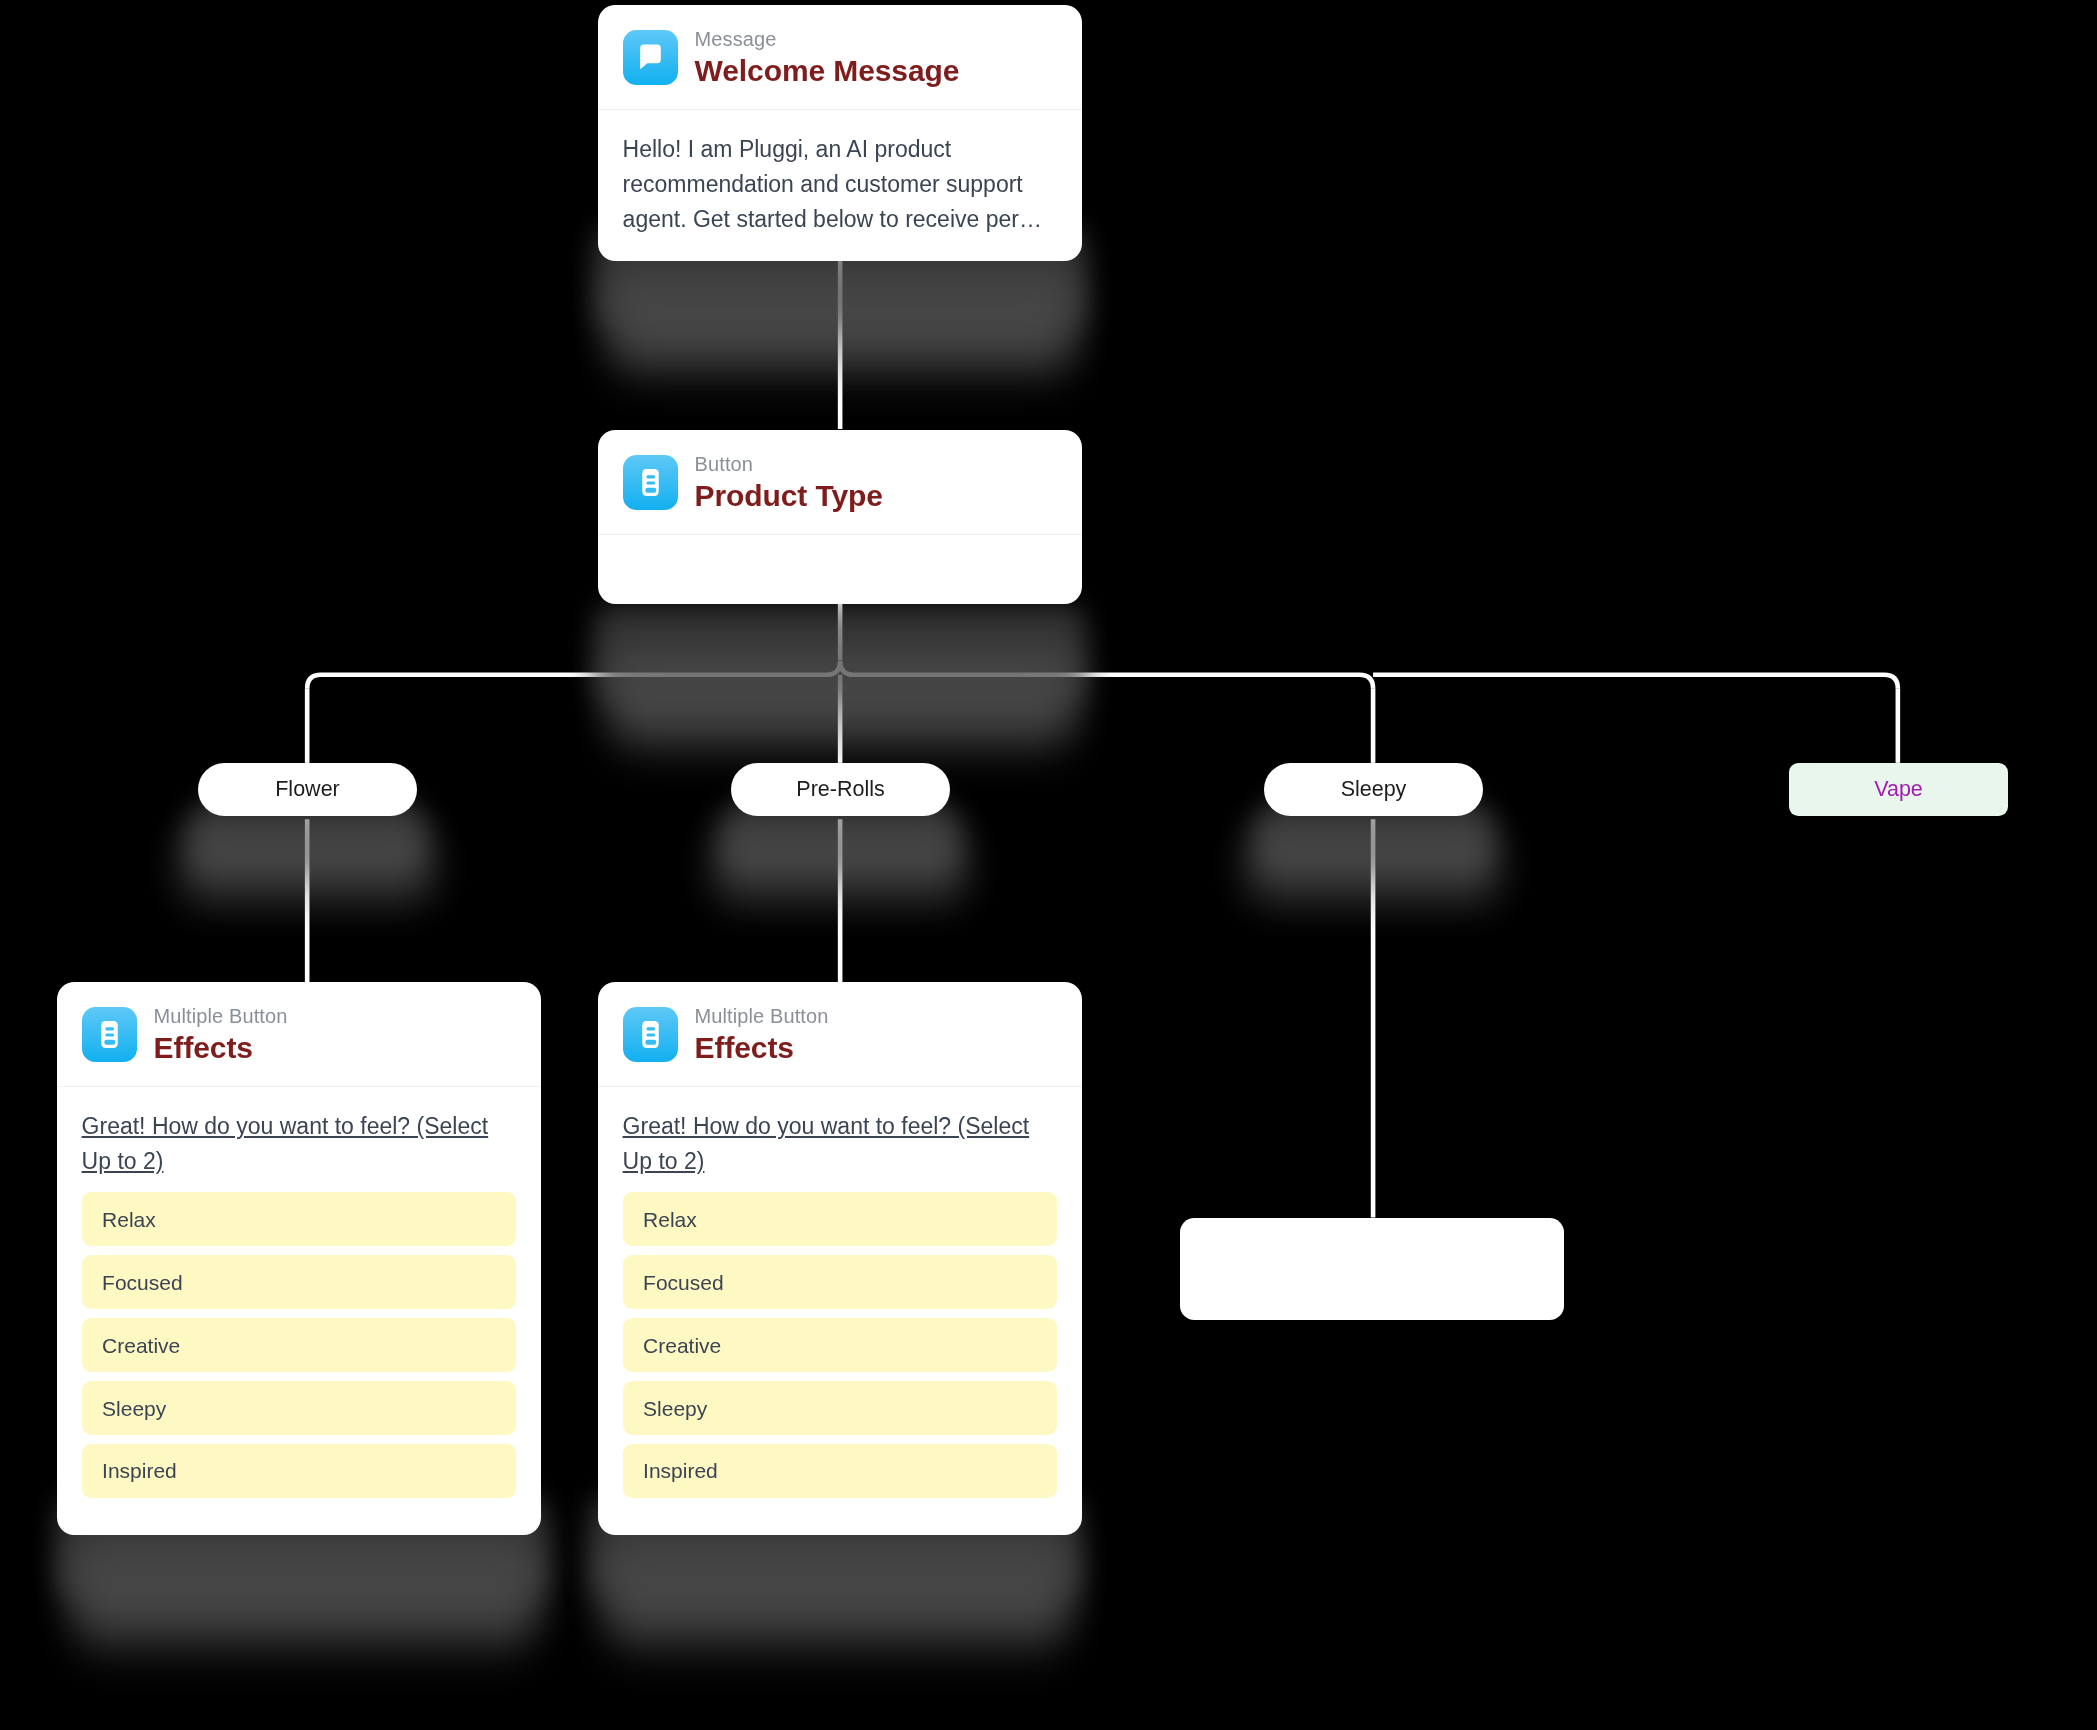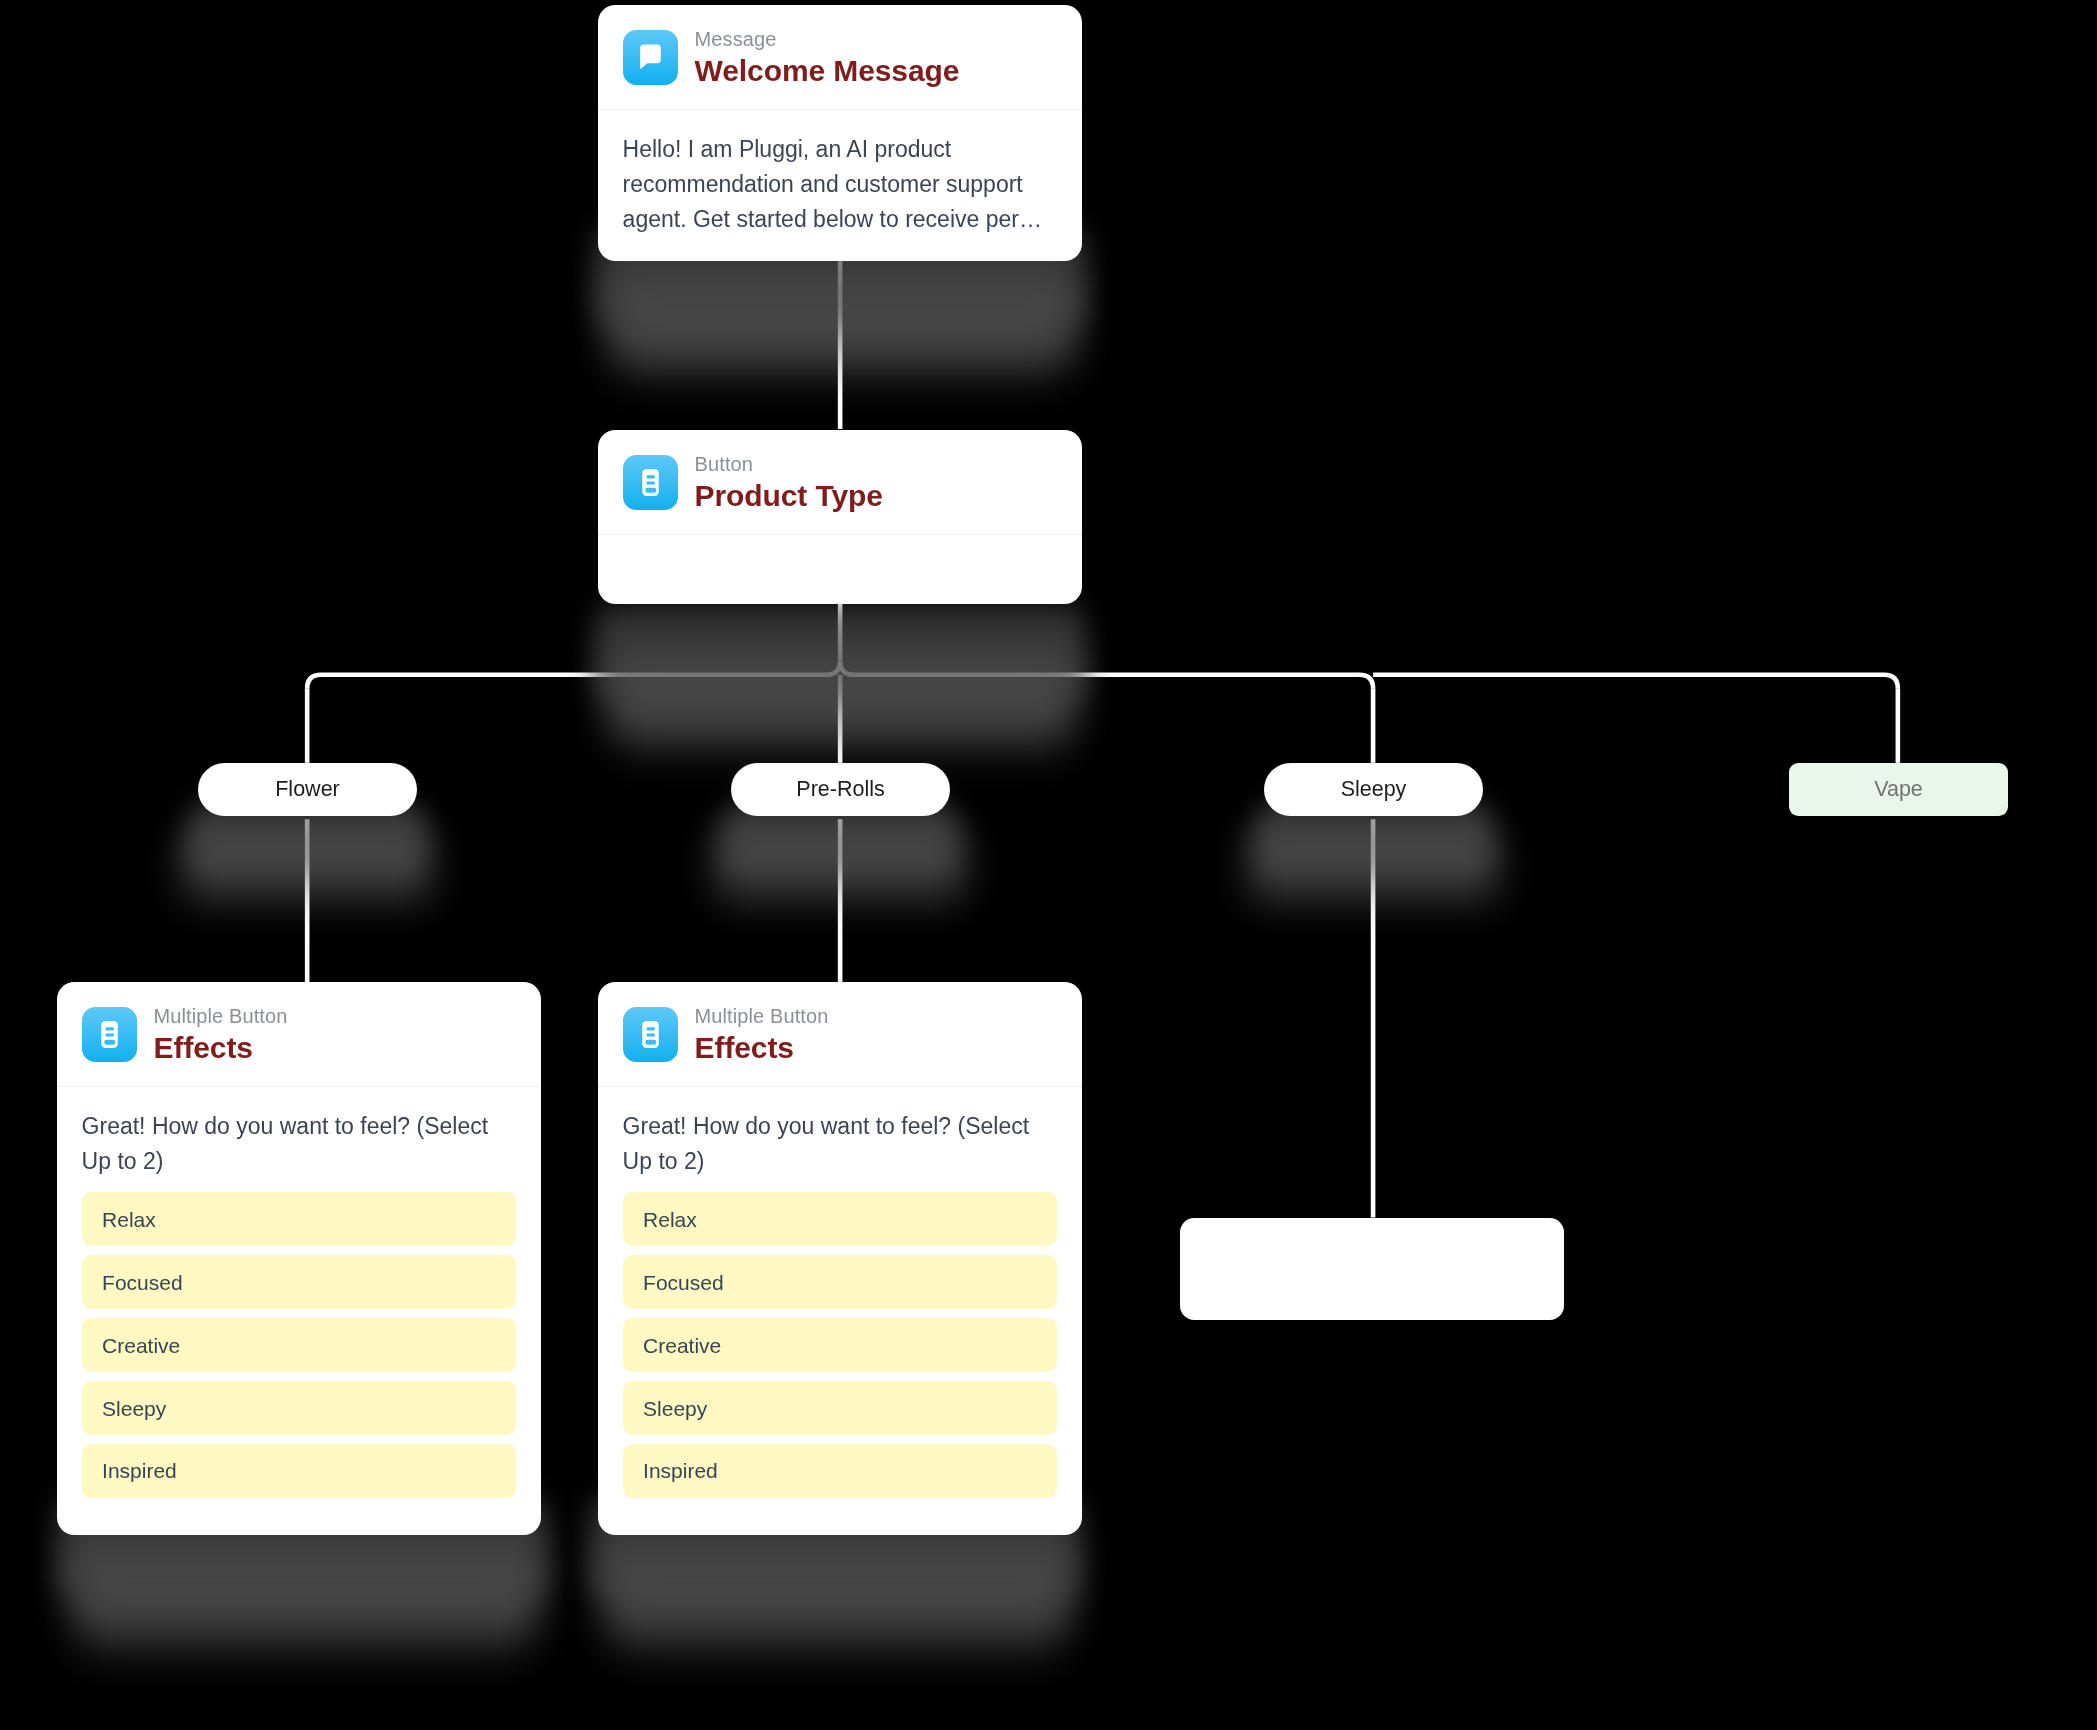--- a/index.html
+++ b/index.html
@@ -87,21 +87,21 @@
     font-weight: 700;
     letter-spacing: -0.1px;
   }
   .node-body {
     padding: 22.5px 24.6px 24.6px 24.6px;
     font-size: 23px;
     line-height: 1.52;
     color: #3b4453;
     font-weight: 400;
   }
-  .node-body.tight { padding-bottom: 13.3px; }
+  .node-body.tight { padding-bottom: 13.3px; text-decoration: underline; }
 
   .opt-list { padding: 0 24.6px 24.6px 24.6px; display: flex; flex-direction: column; gap: 9.2px; }
   .opt {
     background: #fef9c3;
     border-radius: 9.2px;
     padding: 14.3px 20.5px;
     font-size: 21px;
     line-height: 1.2;
     color: #3b4453;
   }
@@ -116,21 +116,21 @@
     font-size: 21.5px;
     display: flex;
     align-items: center;
     justify-content: center;
     z-index: 6;
     box-sizing: border-box;
   }
   .pill.green {
     background: #e9f6ec;
     border-radius: 9.2px;
-    color: #737373;
+    color: #a21caf;
   }
   .pill-stack {
     position: absolute;
     border-radius: 28px;
     background: #5a5a5a;
     filter: blur(13.3px);
     opacity: .55;
     z-index: 2;
   }
   .pill-stack.l2 { background: #8a8a8a; opacity: .32; filter: blur(17.4px); }

